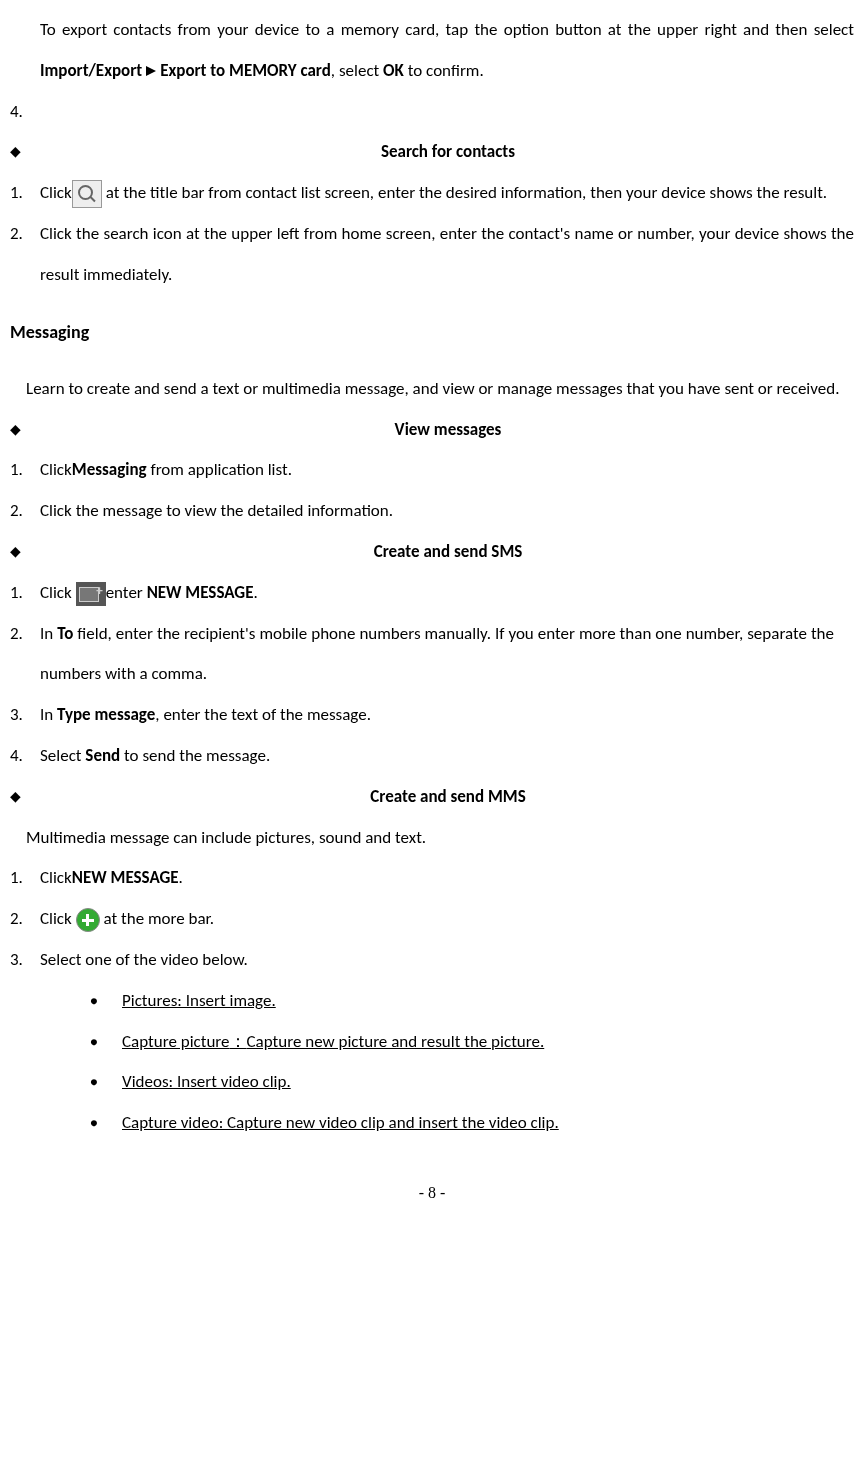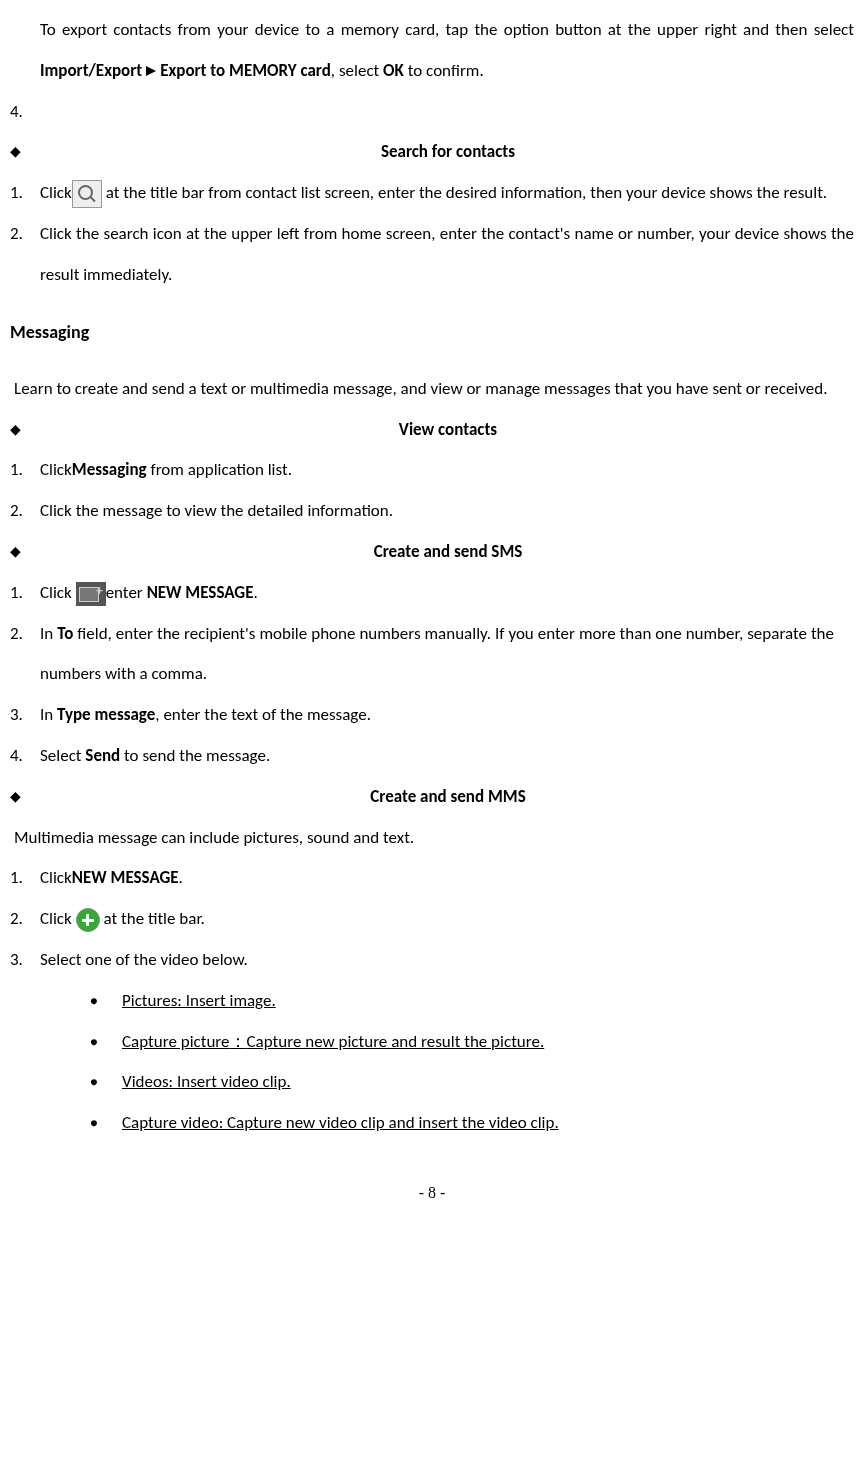--- a/index.html
+++ b/index.html
@@ -12,21 +12,21 @@
       line-height: 2.4;
     }
     .page {
       padding: 0 10px;
     }
     .para {
       margin-left: 30px;
       text-align: justify;
     }
     .para-full {
-      margin-left: 4px;
+      margin-left: 16px;
       text-align: justify;
     }
     .num-item {
       display: flex;
       margin-left: 0;
       text-align: justify;
     }
     .num-item .num {
       width: 30px;
       flex-shrink: 0;
@@ -210,21 +210,21 @@
     <div class="num">2.</div>
     <div class="content">Click the search icon at the upper left from home screen, enter the contact's name or number, your device shows the result immediately.</div>
   </div>
 
   <div class="section-heading">Messaging</div>
 
   <div class="para-full">Learn to create and send a text or multimedia message, and view or manage messages that you have sent or received.</div>
 
   <div class="diamond-item">
     <div class="diamond">◆</div>
-    <div class="content">View contacts</div>
+    <div class="content">View messages</div>
   </div>
 
   <div class="num-item">
     <div class="num">1.</div>
     <div class="content">
       <span>Click</span><span class="bold">Messaging</span><span> from application list.</span>
     </div>
   </div>
 
   <div class="num-item">
@@ -275,21 +275,21 @@
   <div class="num-item">
     <div class="num">1.</div>
     <div class="content">
       <span>Click</span><span class="bold">NEW MESSAGE</span><span>.</span>
     </div>
   </div>
 
   <div class="num-item">
     <div class="num">2.</div>
     <div class="content">
-      <span>Click </span><span class="icon-plus"></span><span>  at the title bar.</span>
+      <span>Click </span><span class="icon-plus"></span><span>  at the more bar.</span>
     </div>
   </div>
 
   <div class="num-item">
     <div class="num">3.</div>
     <div class="content">Select one of the video below.</div>
   </div>
 
   <div class="bullet-item">
     <div class="bullet">●</div>

